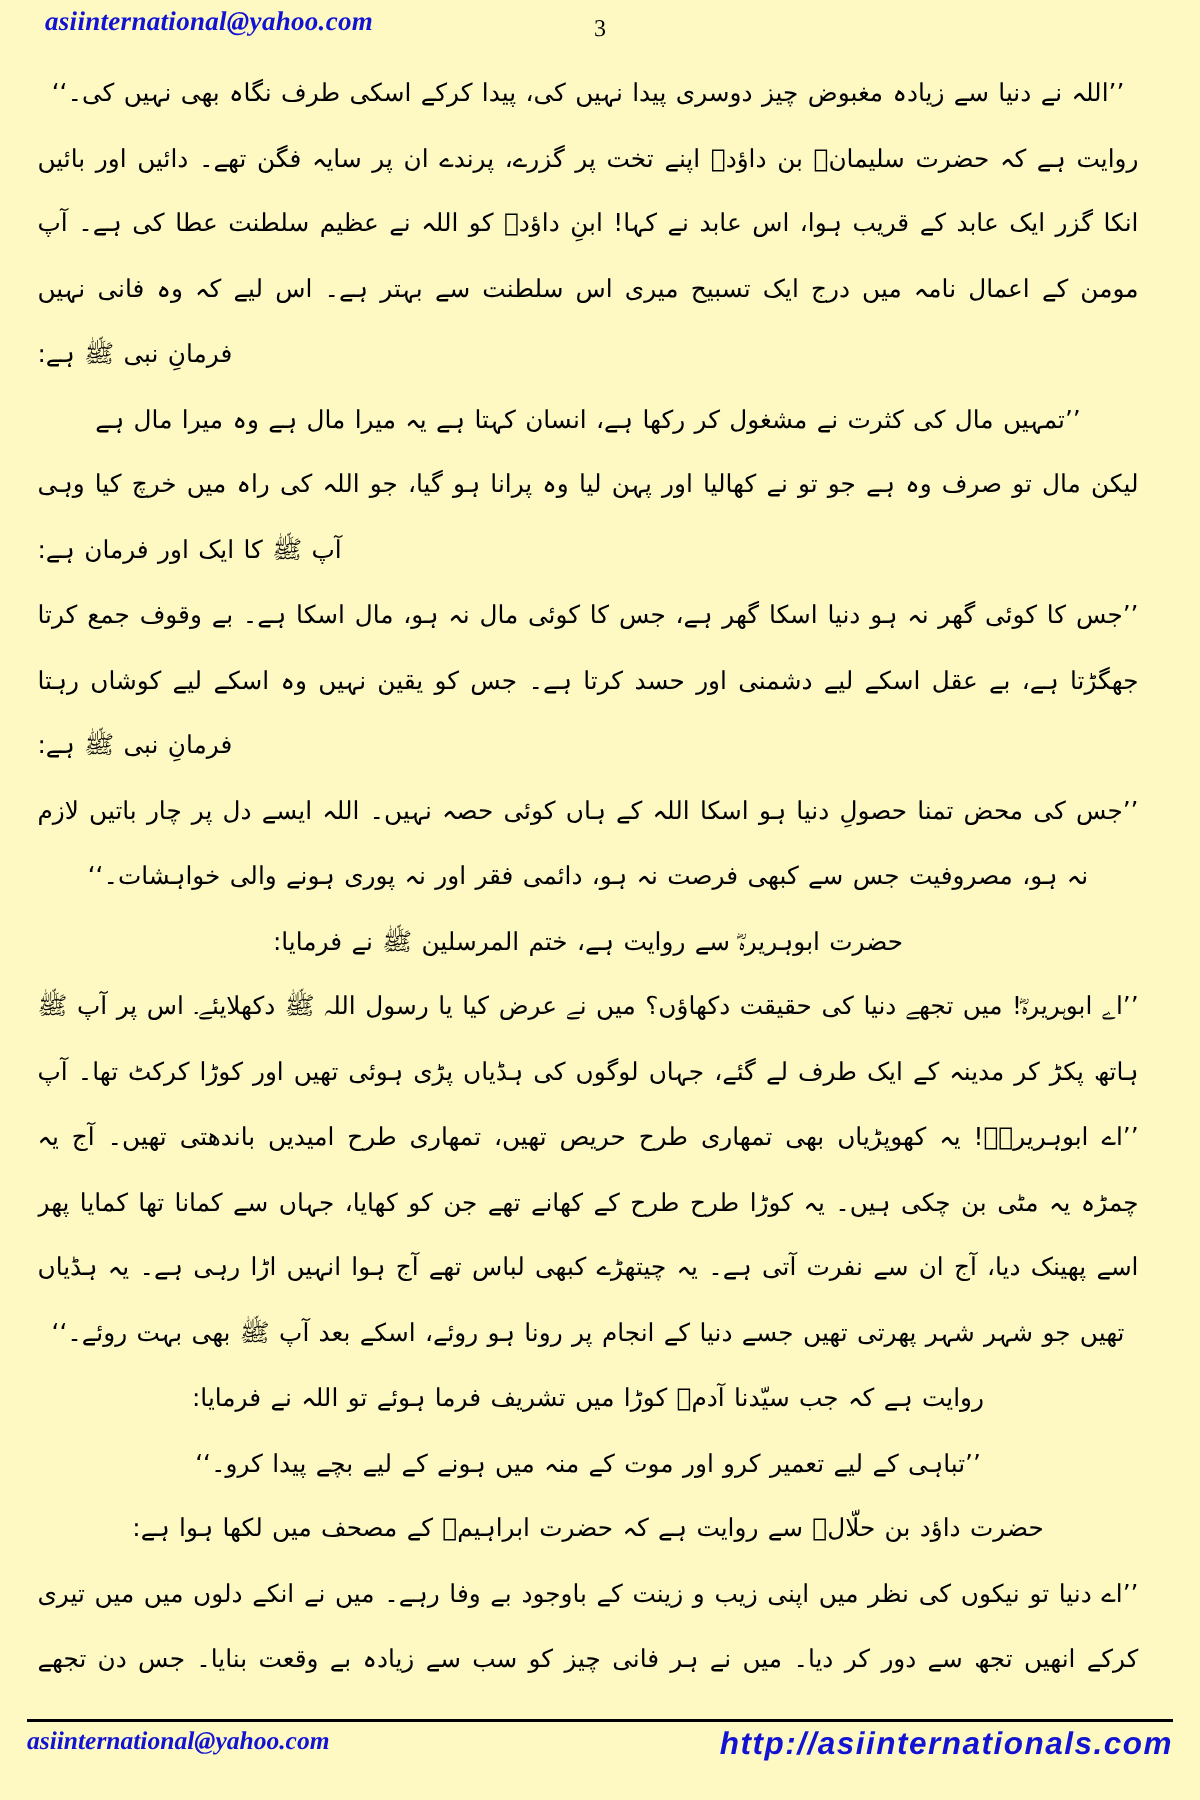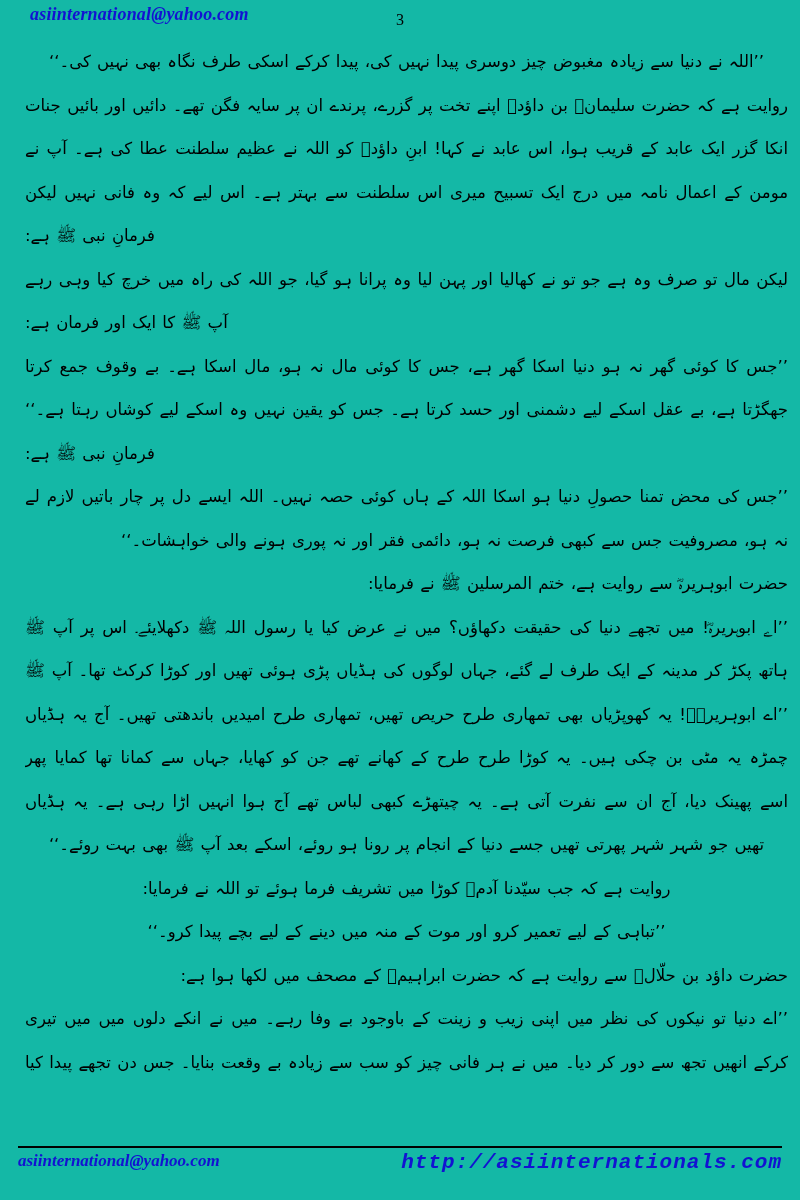--- a/index.html
+++ b/index.html
@@ -8,21 +8,21 @@
     width: 800px;
     height: 1200px;
     background: #ffffff;
     overflow: hidden;
     font-family: "DejaVu Sans", sans-serif;
   }
   .page {
     position: relative;
     width: 800px;
     height: 1200px;
-    background: #14b8a6;
+    background: #fef9c3;
   }
   
   .header-email {
     position: absolute;
     left: 30px;
     top: 4px;
     font-family: "Liberation Serif", "DejaVu Serif", serif;
     font-style: italic;
     font-weight: bold;
     font-size: 18px;
@@ -37,35 +37,35 @@
     text-align: center;
     font-family: "Liberation Serif", "DejaVu Serif", serif;
     font-size: 16px;
     color: #000000;
   }
   
   .doc-body {
     position: absolute;
     top: 40px;
     left: 25px;
-    right: 12px;
+    right: 41px;
     direction: rtl;
     color: #000000;
   }
   .line {
     height: 43.5px;
     line-height: 43.5px;
     font-size: 16.5px;
     overflow: hidden;
     word-spacing: 1px;
   }
   .line.justify { text-align: justify; text-align-last: justify; }
   .line.center  { text-align: center; }
-  .line.right   { text-align: right; }
-  .line.left    { text-align: right; }
+  .line.right   { text-align: center; }
+  .line.left    { text-align: center; }
   .line.indent  { text-align: left; padding-right: 30px; }
   
   .footer {
     position: absolute;
     left: 18px;
     right: 18px;
     top: 1146px;
     border-top: 2px solid #000000;
     display: flex;
     justify-content: space-between;
@@ -73,21 +73,21 @@
     padding-top: 3px;
   }
   .footer-email {
     font-family: "Liberation Serif", "DejaVu Serif", serif;
     font-style: italic;
     font-weight: bold;
     font-size: 17px;
     color: #1212d2;
   }
   .footer-url {
-    font-family: Liberation Mono, monospace;
+    font-family: Liberation Sans, sans-serif;
     font-style: italic;
     font-weight: bold;
     font-size: 21px;
     color: #1212d2;
     letter-spacing: 1px;
   }
 </style>
 </head>
 <body>
 
@@ -97,36 +97,37 @@
     <span class="header-email">asiinternational@yahoo.com</span>
     <span class="page-number">3</span>
   </div>
 
   <div class="doc-body">
       <div class="line center">’’اللہ نے دنیا سے زیادہ مغبوض چیز دوسری پیدا نہیں کی، پیدا کرکے اسکی طرف نگاہ بھی نہیں کی۔‘‘</div>
       <div class="line justify">روایت ہے کہ حضرت سلیمانؑ بن داؤدؑ اپنے تخت پر گزرے، پرندے ان پر سایہ فگن تھے۔ دائیں اور بائیں جنات اور انسان تھے،</div>
       <div class="line justify">انکا گزر ایک عابد کے قریب ہوا، اس عابد نے کہا! ابنِ داؤدؑ کو اللہ نے عظیم سلطنت عطا کی ہے۔ آپ نے سن کر فرمایا! بندہ</div>
       <div class="line justify">مومن کے اعمال نامہ میں درج ایک تسبیح میری اس سلطنت سے بہتر ہے۔ اس لیے کہ وہ فانی نہیں لیکن سلطنت فانی ہے۔</div>
       <div class="line indent">فرمانِ نبی ﷺ ہے:</div>
+      <div class="line center">’’تمہیں مال کی کثرت نے مشغول کر رکھا ہے، انسان کہتا ہے یہ میرا مال ہے وہ میرا مال ہے</div>
       <div class="line justify">لیکن مال تو صرف وہ ہے جو تو نے کھالیا اور پہن لیا وہ پرانا ہو گیا، جو اللہ کی راہ میں خرچ کیا وہی رہے گا۔‘‘</div>
       <div class="line indent">آپ ﷺ کا ایک اور فرمان ہے:</div>
       <div class="line justify">’’جس کا کوئی گھر نہ ہو دنیا اسکا گھر ہے، جس کا کوئی مال نہ ہو، مال اسکا ہے۔ بے وقوف جمع کرتا ہے۔ بے علم ہی اسکے لیے</div>
       <div class="line justify">جھگڑتا ہے، بے عقل اسکے لیے دشمنی اور حسد کرتا ہے۔ جس کو یقین نہیں وہ اسکے لیے کوشاں رہتا ہے۔‘‘</div>
       <div class="line indent">فرمانِ نبی ﷺ ہے:</div>
       <div class="line justify">’’جس کی محض تمنا حصولِ دنیا ہو اسکا اللہ کے ہاں کوئی حصہ نہیں۔ اللہ ایسے دل پر چار باتیں لازم لے آتا ہے۔ غم جو کبھی جدا</div>
       <div class="line left">نہ ہو، مصروفیت جس سے کبھی فرصت نہ ہو، دائمی فقر اور نہ پوری ہونے والی خواہشات۔‘‘</div>
       <div class="line right">حضرت ابوہریرہؓ سے روایت ہے، ختم المرسلین ﷺ نے فرمایا:</div>
       <div class="line justify">’’اے ابوہریرہؓ! میں تجھے دنیا کی حقیقت دکھاؤں؟ میں نے عرض کیا یا رسول اللہ ﷺ دکھلایئے۔ اس پر آپ ﷺ میرا</div>
       <div class="line justify">ہاتھ پکڑ کر مدینہ کے ایک طرف لے گئے، جہاں لوگوں کی ہڈیاں پڑی ہوئی تھیں اور کوڑا کرکٹ تھا۔ آپ ﷺ نے فرمایا:</div>
       <div class="line justify">’’اے ابوہریرہؓ! یہ کھوپڑیاں بھی تمھاری طرح حریص تھیں، تمھاری طرح امیدیں باندھتی تھیں۔ آج یہ ہڈیاں ہیں نہ ان پر</div>
       <div class="line justify">چمڑہ یہ مٹی بن چکی ہیں۔ یہ کوڑا طرح طرح کے کھانے تھے جن کو کھایا، جہاں سے کمانا تھا کمایا پھر تمھارے بیٹوں نے</div>
       <div class="line justify">اسے پھینک دیا، آج ان سے نفرت آتی ہے۔ یہ چیتھڑے کبھی لباس تھے آج ہوا انہیں اڑا رہی ہے۔ یہ ہڈیاں سواریاں</div>
       <div class="line center">تھیں جو شہر شہر پھرتی تھیں جسے دنیا کے انجام پر رونا ہو روئے، اسکے بعد آپ ﷺ بھی بہت روئے۔‘‘</div>
       <div class="line center">روایت ہے کہ جب سیّدنا آدمؑ کوڑا میں تشریف فرما ہوئے تو اللہ نے فرمایا:</div>
-      <div class="line center">’’تباہی کے لیے تعمیر کرو اور موت کے منہ میں دینے کے لیے بچے پیدا کرو۔‘‘</div>
+      <div class="line center">’’تباہی کے لیے تعمیر کرو اور موت کے منہ میں ہونے کے لیے بچے پیدا کرو۔‘‘</div>
       <div class="line right">حضرت داؤد بن حلّالؒ سے روایت ہے کہ حضرت ابراہیمؑ کے مصحف میں لکھا ہوا ہے:</div>
       <div class="line justify">’’اے دنیا تو نیکوں کی نظر میں اپنی زیب و زینت کے باوجود بے وفا رہے۔ میں نے انکے دلوں میں میں تیری نفرت پیدا</div>
       <div class="line justify">کرکے انھیں تجھ سے دور کر دیا۔ میں نے ہر فانی چیز کو سب سے زیادہ بے وقعت بنایا۔ جس دن تجھے پیدا کیا تھا اس دن</div>
     </div>
 
   <div class="footer">
     <span class="footer-email">asiinternational@yahoo.com</span>
     <span class="footer-url">http://asiinternationals.com</span>
   </div>
 

